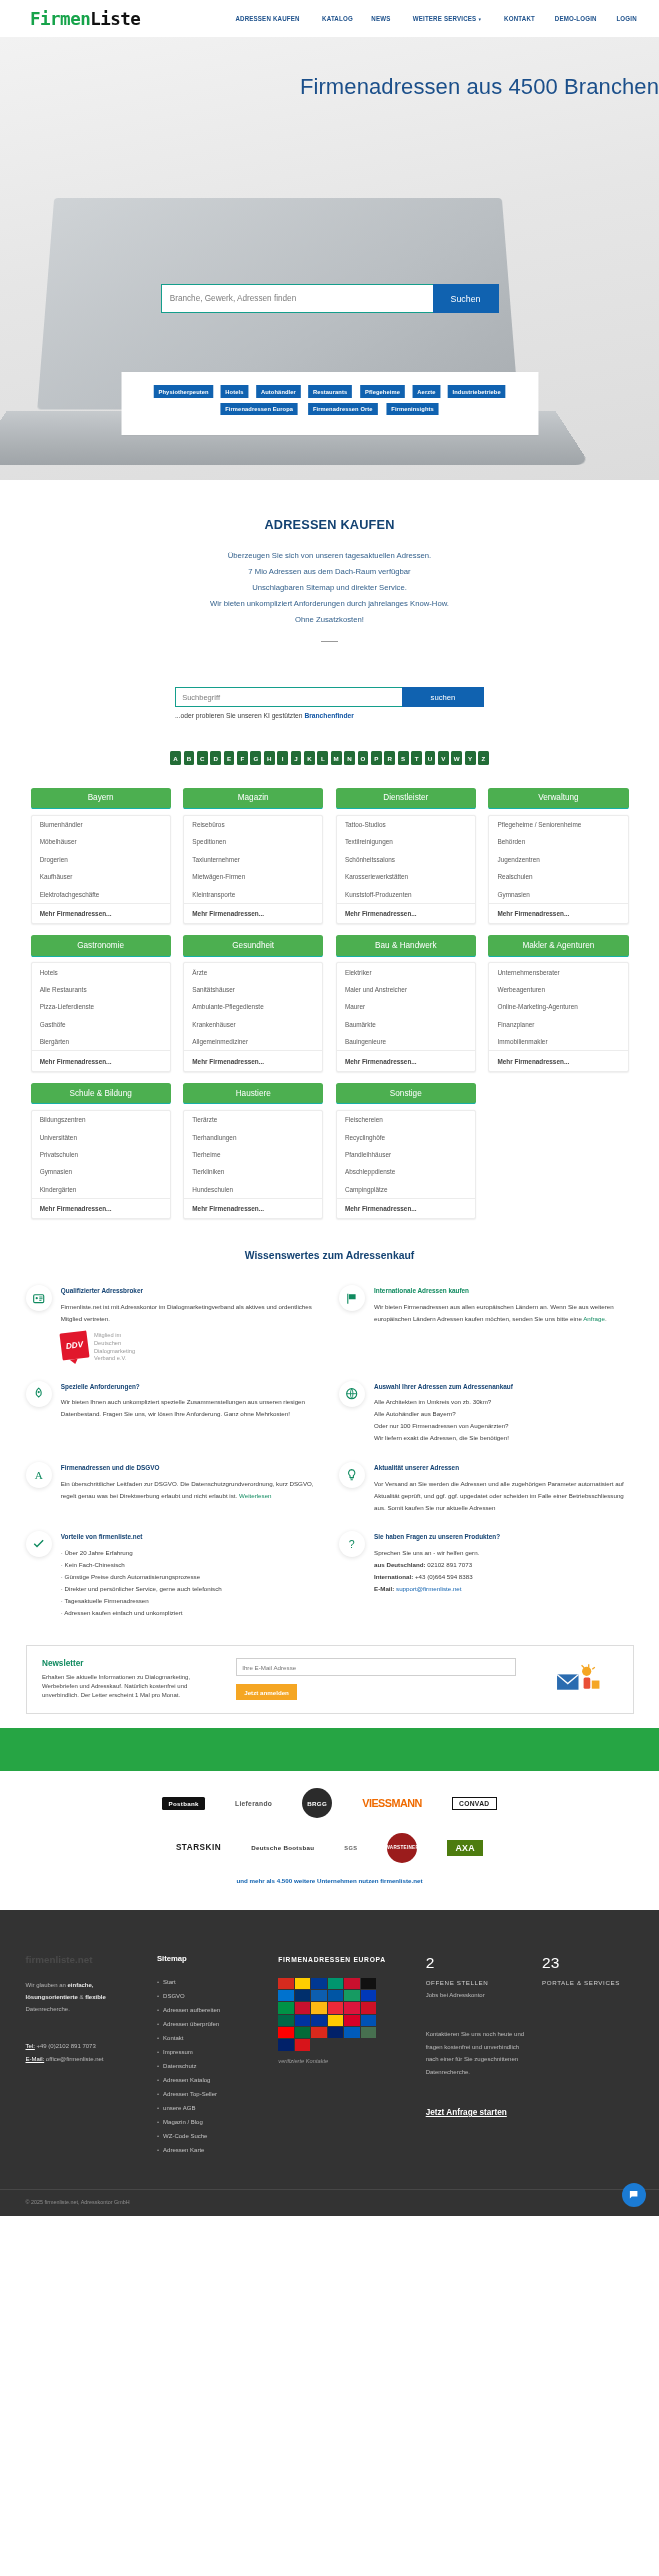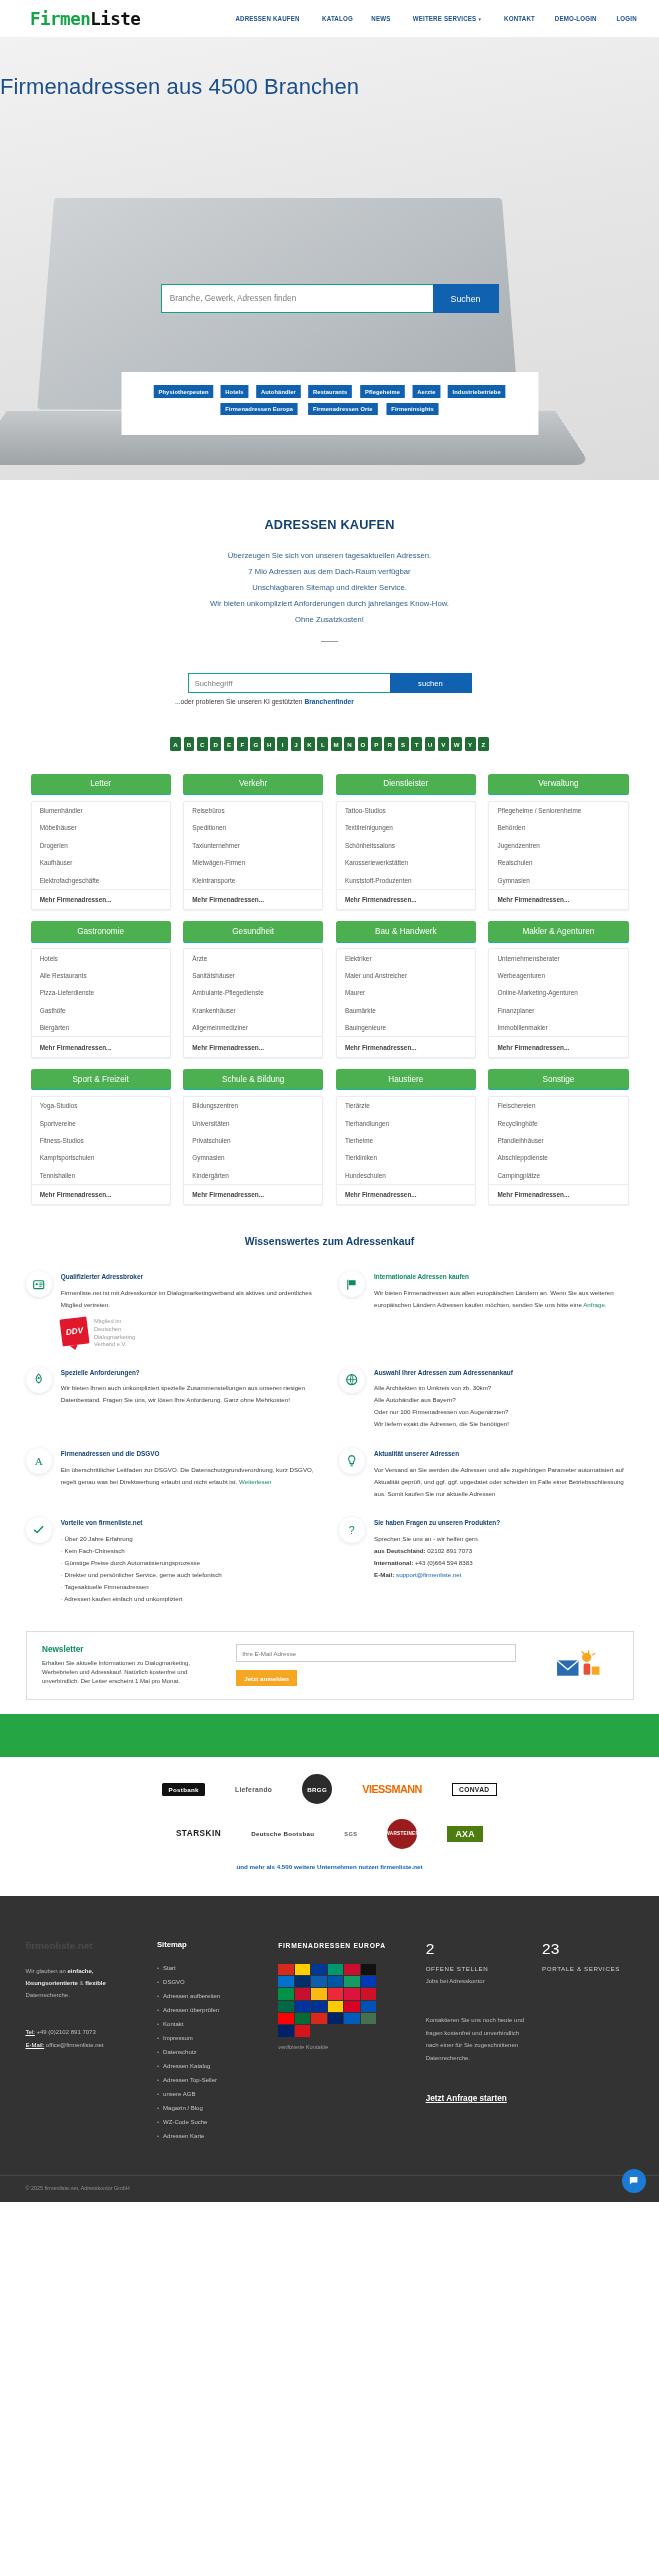--- a/index.html
+++ b/index.html
@@ -28,21 +28,21 @@
   }
   .caret { font-size:4.6px; margin-left:1.5px; }
 
   
   .hero {
     position:relative; height:443px;
     background:linear-gradient(170deg,#f2f2f2 0%,#e6e6e6 45%,#dcdcdc 100%);
     overflow:hidden;
   }
   .hero-title {
-    text-align:left; padding-top:37px;
+    text-align:right; padding-top:37px;
     font-size:22px; color:#1b4f8a; font-weight:400;
     letter-spacing:0.1px;
   }
   .laptop {
     position:absolute; left:-20.6px; top:155px; width:618px; height:289px;
   }
   .laptop .screen {
     position:absolute; left:67px; top:0; width:464px; height:216px;
     background:linear-gradient(150deg,#cfd3d6,#b9bec2 60%,#a8adb1);
     transform:perspective(618px) rotateX(12deg);
@@ -82,21 +82,21 @@
 
   
   .section-ak { padding:37px 0 5.2px; text-align:center; }
   .section-ak h2 {
     font-size:13.4px; color:#134272; letter-spacing:0.2px; font-weight:700;
     margin-bottom:15.5px; transform:scaleX(.95);
   }
   .ak-lines p { color:#34618c; font-size:7.7px; line-height:16px; font-weight:400; }
   .ak-divider { width:17.5px; height:1px; background:#999; margin:13.4px auto 0; }
 
-  .mini-search { width:284px; margin:31px auto 0; display:flex; }
+  .mini-search { width:309px; margin:45px auto 0; display:flex; }
   .mini-search input {
     flex:1; height:20.6px; border:0.5px solid #149e8c; border-right:none;
     padding:0 6.2px; font-size:7.5px; color:#6b6b6b; outline:none;
     font-family:"Liberation Sans", sans-serif;
   }
   .mini-search input::placeholder{ color:#7d7d7d; }
   .mini-search button {
     width:82px; height:20.6px; background:#1062b0; color:#fff; border:none;
     font-size:7.7px; cursor:pointer; font-family:"Liberation Sans", sans-serif;
   }
@@ -326,34 +326,34 @@
       <div class="alpha">V</div>
       <div class="alpha">W</div>
       <div class="alpha">Y</div>
       <div class="alpha">Z</div>
     </div>
 </section>
 
 <section class="cat-wrap">
   <div class="cat-grid" id="catgrid">
       <div>
-        <div class="cat-head">Letter</div>
+        <div class="cat-head">Bayern</div>
         <div class="cat-card">
           <ul>
             <li>Blumenhändler</li>
             <li>Möbelhäuser</li>
             <li>Drogerien</li>
             <li>Kaufhäuser</li>
             <li>Elektrofachgeschäfte</li>
           </ul>
           <div class="cat-more">Mehr Firmenadressen...</div>
         </div>
       </div>
       <div>
-        <div class="cat-head">Verkehr</div>
+        <div class="cat-head">Magazin</div>
         <div class="cat-card">
           <ul>
             <li>Reisebüros</li>
             <li>Speditionen</li>
             <li>Taxiunternehmer</li>
             <li>Mietwägen-Firmen</li>
             <li>Kleintransporte</li>
           </ul>
           <div class="cat-more">Mehr Firmenadressen...</div>
         </div>
@@ -425,33 +425,20 @@
       </div>
       <div>
         <div class="cat-head">Makler &amp; Agenturen</div>
         <div class="cat-card">
           <ul>
             <li>Unternehmensberater</li>
             <li>Werbeagenturen</li>
             <li>Online-Marketing-Agenturen</li>
             <li>Finanzplaner</li>
             <li>Immobilienmakler</li>
-          </ul>
-          <div class="cat-more">Mehr Firmenadressen...</div>
-        </div>
-      </div>
-      <div>
-        <div class="cat-head">Sport &amp; Freizeit</div>
-        <div class="cat-card">
-          <ul>
-            <li>Yoga-Studios</li>
-            <li>Sportvereine</li>
-            <li>Fitness-Studios</li>
-            <li>Kampfsportschulen</li>
-            <li>Tennishallen</li>
           </ul>
           <div class="cat-more">Mehr Firmenadressen...</div>
         </div>
       </div>
       <div>
         <div class="cat-head">Schule &amp; Bildung</div>
         <div class="cat-card">
           <ul>
             <li>Bildungszentren</li>
             <li>Universitäten</li>

